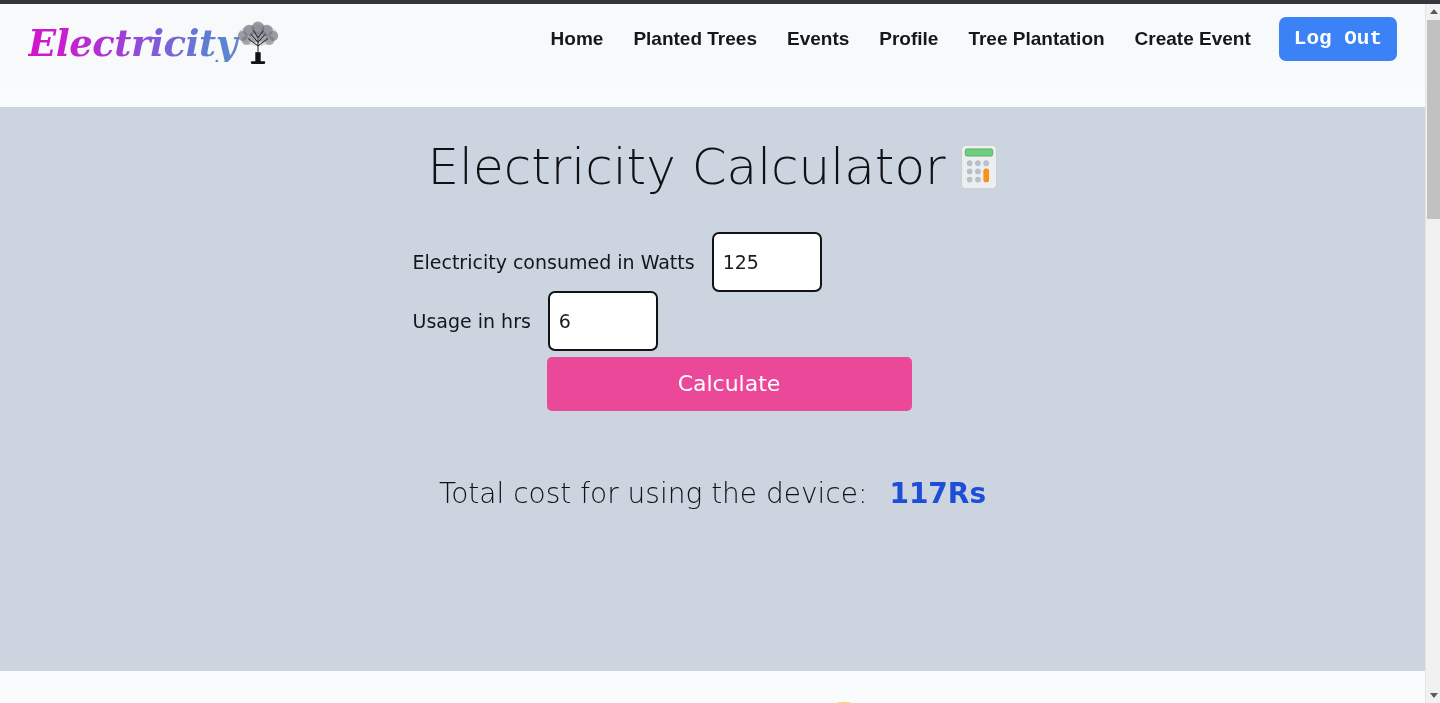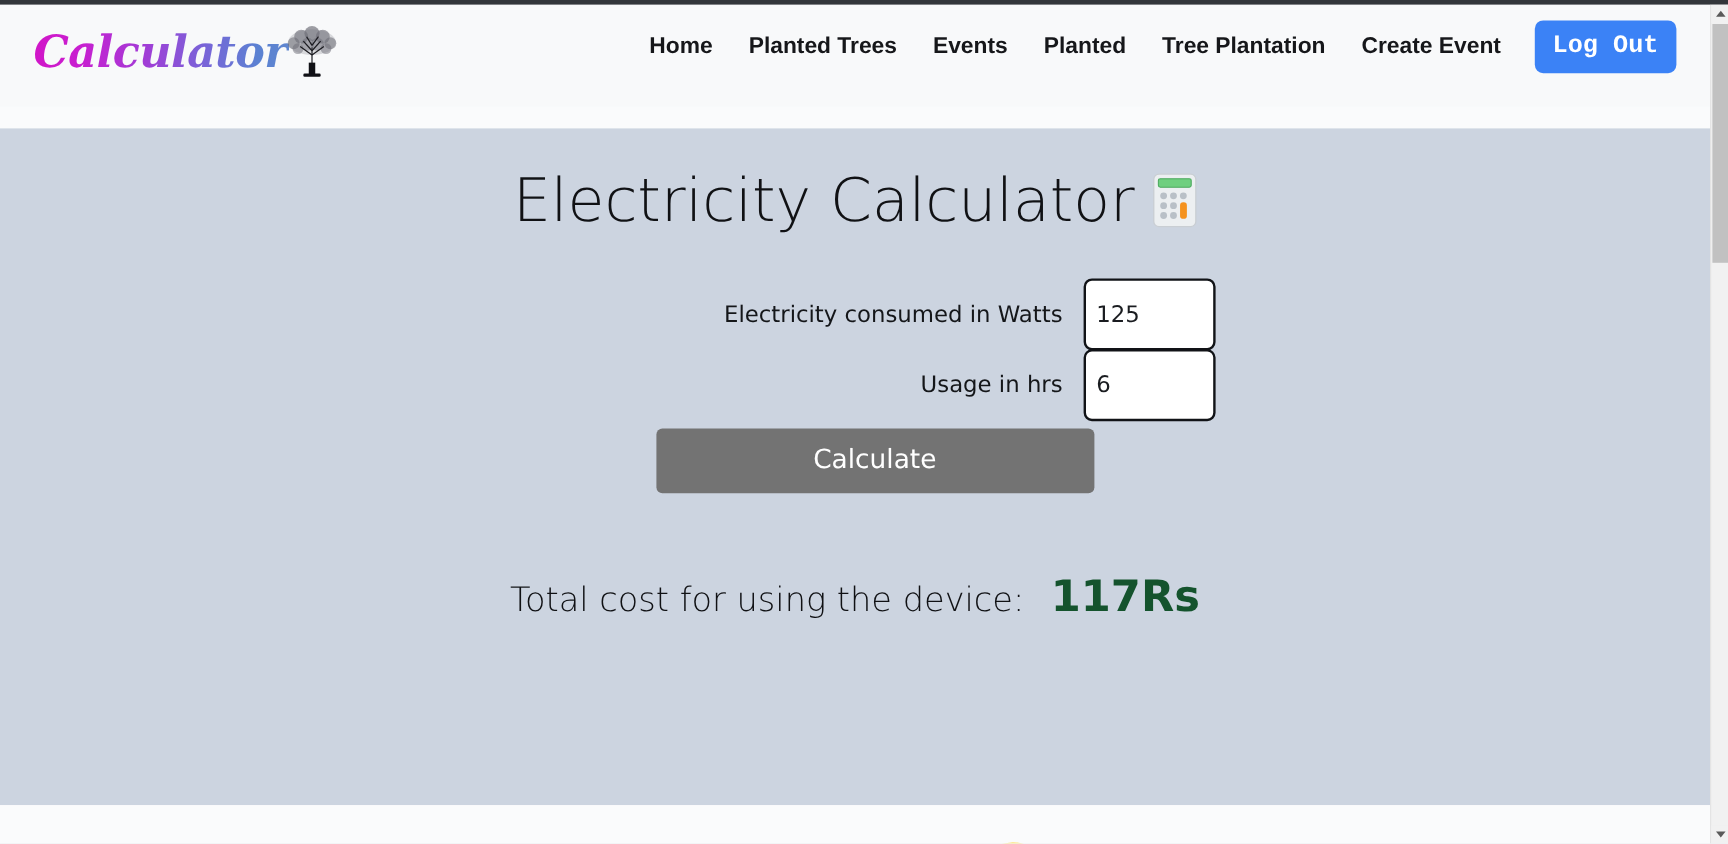--- a/index.html
+++ b/index.html
@@ -137,21 +137,21 @@
 
   
   .form-area {
     width: 600px;
     margin: 0 auto;
     padding-top: 27px;
   }
   .form-row {
     display: flex;
     align-items: center;
-    justify-content: flex-end;
+    justify-content: flex-start;
     margin-bottom: 13px;
     height: 46px;
   }
   .form-label {
     font-family: "DejaVu Sans", sans-serif;
     font-size: 19px;
     color: #141619;
     font-weight: 400;
     text-align: right;
     padding-right: 17px;
@@ -168,21 +168,21 @@
     font-size: 19px;
     color: #1a1c20;
     padding: 0 9px;
     outline: none;
   }
   .calc-btn {
     display: block;
     width: 365px;
     height: 54px;
     margin: 12px 0 0 134px;
-    background: #737373;
+    background: #ec4899;
     color: #ffffff;
     border: none;
     border-radius: 5px;
     font-family: "DejaVu Sans", sans-serif;
     font-size: 22px;
     font-weight: 400;
     cursor: pointer;
     line-height: 54px;
     padding: 0;
     text-align: center;
@@ -192,23 +192,23 @@
   .result-line {
     text-align: center;
     margin-top: 66px;
     font-family: "DejaVu Sans", sans-serif;
     font-size: 28px;
     font-weight: 300;
     color: #101114;
   }
   .result-value {
     font-weight: bold;
-    font-size: 36px;
+    font-size: 28px;
     margin-left: 22px;
-    color: #14532d;
+    color: #1d4ed8;
     font-family: "DejaVu Sans", sans-serif;
     margin-top: 20px;
   }
 
   
   .footer-strip {
     background: #fafbfc;
     height: 60px;
     position: relative;
     overflow: hidden;
@@ -278,21 +278,21 @@
 </head>
 <body>
 
 <div class="chrome-strip"></div>
 
 <div class="viewport">
 
   <div class="navbar">
 
     <div class="brand">
-      <span class="brand-text">Calculator</span>
+      <span class="brand-text">Electricity</span>
       <svg class="brand-tree" viewBox="0 0 60 60">
         <g fill="#6b6b75">
           <ellipse cx="30" cy="19" rx="22" ry="12" fill="#8e8e99" opacity="0.30"></ellipse>
           <circle cx="13" cy="20" r="5.5" opacity="0.55"></circle>
           <circle cx="20" cy="14" r="6.5" opacity="0.6"></circle>
           <circle cx="30" cy="11" r="7" opacity="0.65"></circle>
           <circle cx="40" cy="14" r="6.5" opacity="0.6"></circle>
           <circle cx="47" cy="20" r="5.5" opacity="0.55"></circle>
           <circle cx="17" cy="25" r="5" opacity="0.5"></circle>
           <circle cx="43" cy="25" r="5" opacity="0.5"></circle>
@@ -310,21 +310,21 @@
         </g>
         <rect x="27" y="38" width="6" height="12" fill="#111116"></rect>
         <rect x="22" y="48" width="16" height="3" rx="1.2" fill="#111116"></rect>
       </svg>
     </div>
 
     <div class="navlinks">
       <a class="navlink">Home</a>
       <a class="navlink">Planted Trees</a>
       <a class="navlink">Events</a>
-      <a class="navlink">Planted</a>
+      <a class="navlink">Profile</a>
       <a class="navlink">Tree Plantation</a>
       <a class="navlink">Create Event</a>
       <button class="logout-btn">Log Out</button>
     </div>
   </div>
 
   <div class="hero">
 
     <h1 class="page-title">
       <span>Electricity Calculator</span>

